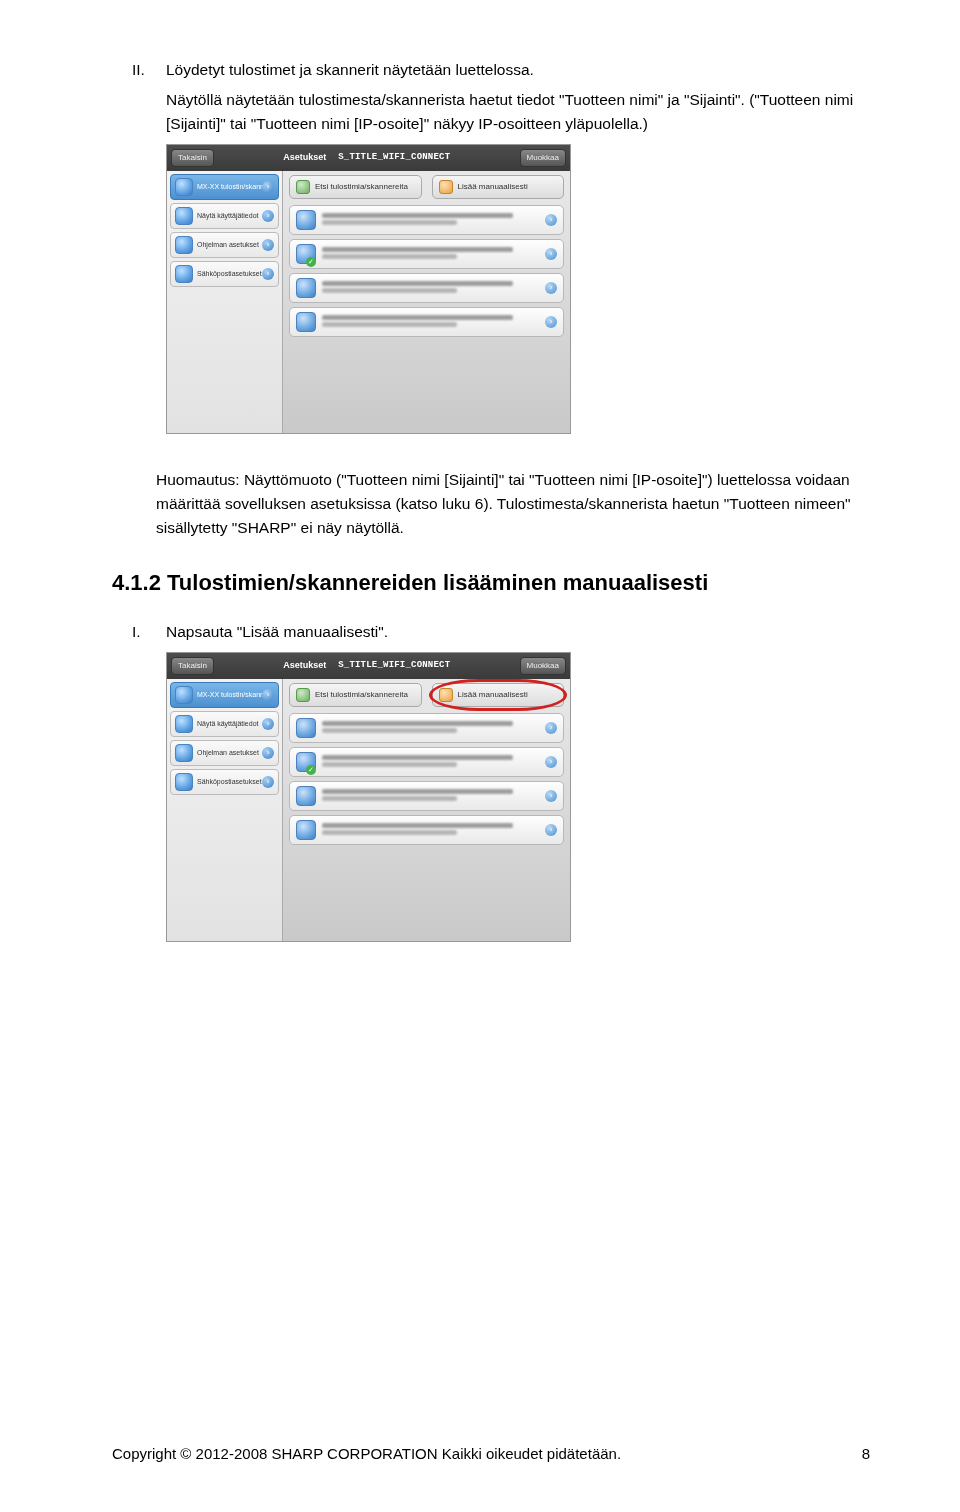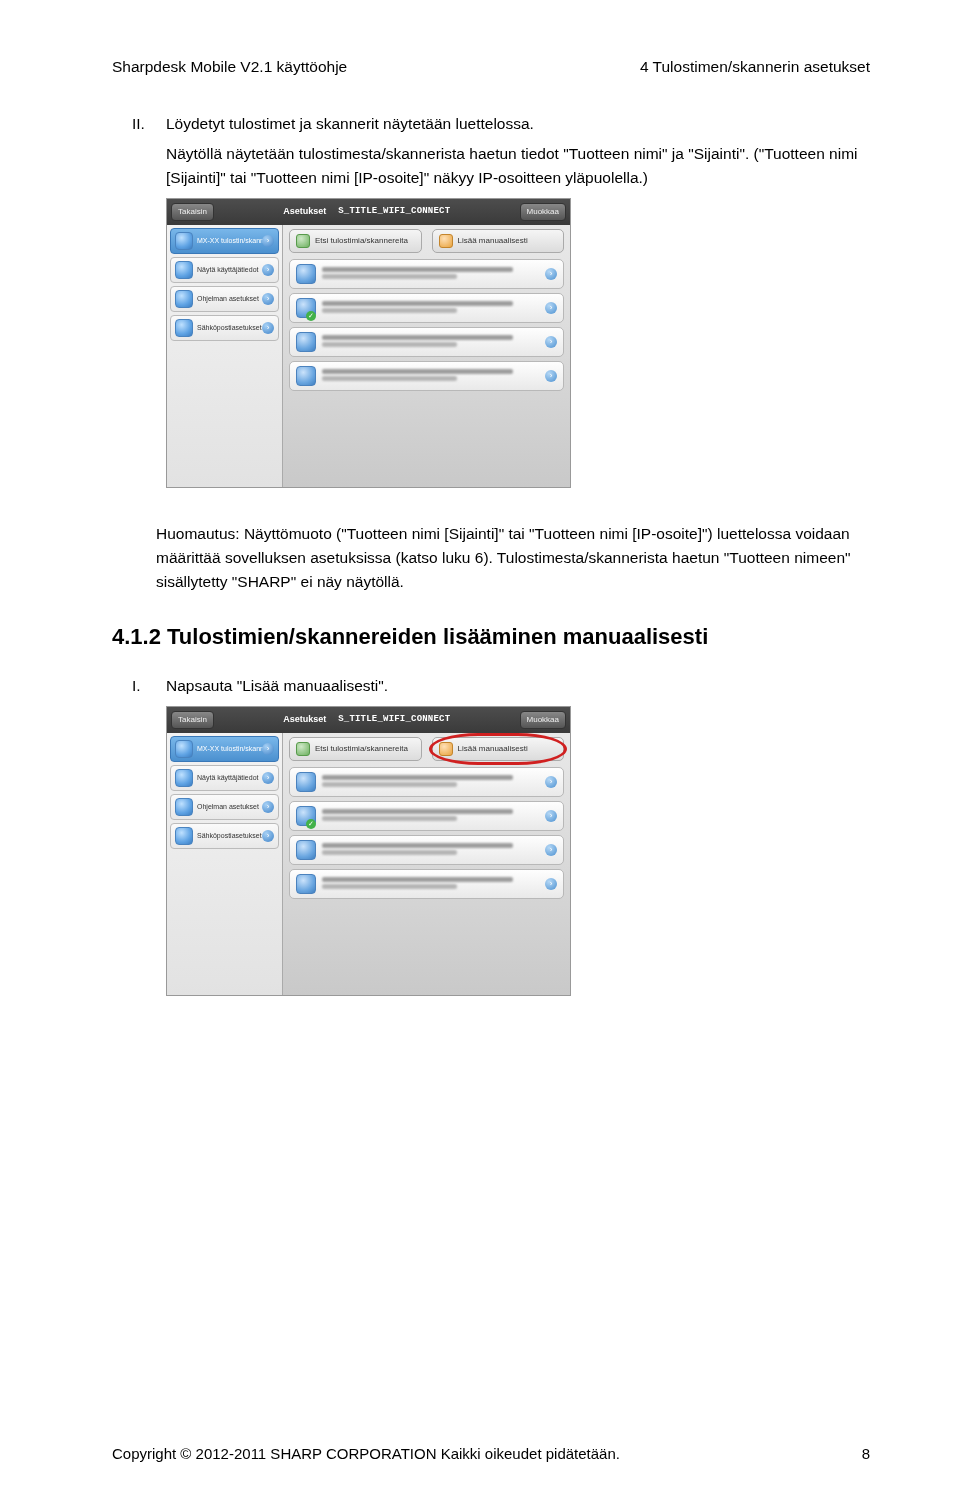--- a/index.html
+++ b/index.html
@@ -188,31 +188,27 @@
     right: 90px;
     display: flex;
     justify-content: space-between;
     font-size: 15px;
   }
 </style>
 </head>
 <body>
 
 <div class="page">
-  <div class="header-row">
-    <div>Sharpdesk Mobile V2.1 käyttöohje</div>
-    <div>4 Tulostimen/skannerin asetukset</div>
-  </div>
 
   <div class="body-text">
     <div class="li-row">
       <div class="li-marker">II.</div>
       <div style="flex:1;">
         <div>Löydetyt tulostimet ja skannerit näytetään luettelossa.</div>
-        <div style="margin-top:6px;">Näytöllä näytetään tulostimesta/skannerista haetun tiedot "Tuotteen nimi" ja "Sijainti". ("Tuotteen nimi [Sijainti]" tai "Tuotteen nimi [IP-osoite]" näkyy IP-osoitteen yläpuolella.)</div>
+        <div style="margin-top:6px;">Näytöllä näytetään tulostimesta/skannerista haetut tiedot "Tuotteen nimi" ja "Sijainti". ("Tuotteen nimi [Sijainti]" tai "Tuotteen nimi [IP-osoite]" näkyy IP-osoitteen yläpuolella.)</div>
 
         <div class="ss-wrap">
           <div class="app-screenshot">
             <div class="titlebar">
               <div class="tb-btn">Takaisin</div>
               <div style="display:flex;gap:12px;align-items:center;">
                 <span style="font-weight:bold;">Asetukset</span>
                 <span class="tb-title">S_TITLE_WIFI_CONNECT</span>
               </div>
               <div class="tb-btn">Muokkaa</div>
@@ -382,15 +378,15 @@
             </div>
           </div>
         </div>
 
       </div>
     </div>
   </div>
 </div>
 
 <div class="footer">
-  <div>Copyright © 2012-2011 SHARP CORPORATION Kaikki oikeudet pidätetään.</div>
+  <div>Copyright © 2012-2008 SHARP CORPORATION Kaikki oikeudet pidätetään.</div>
   <div>8</div>
 </div>
 
 </body></html>

